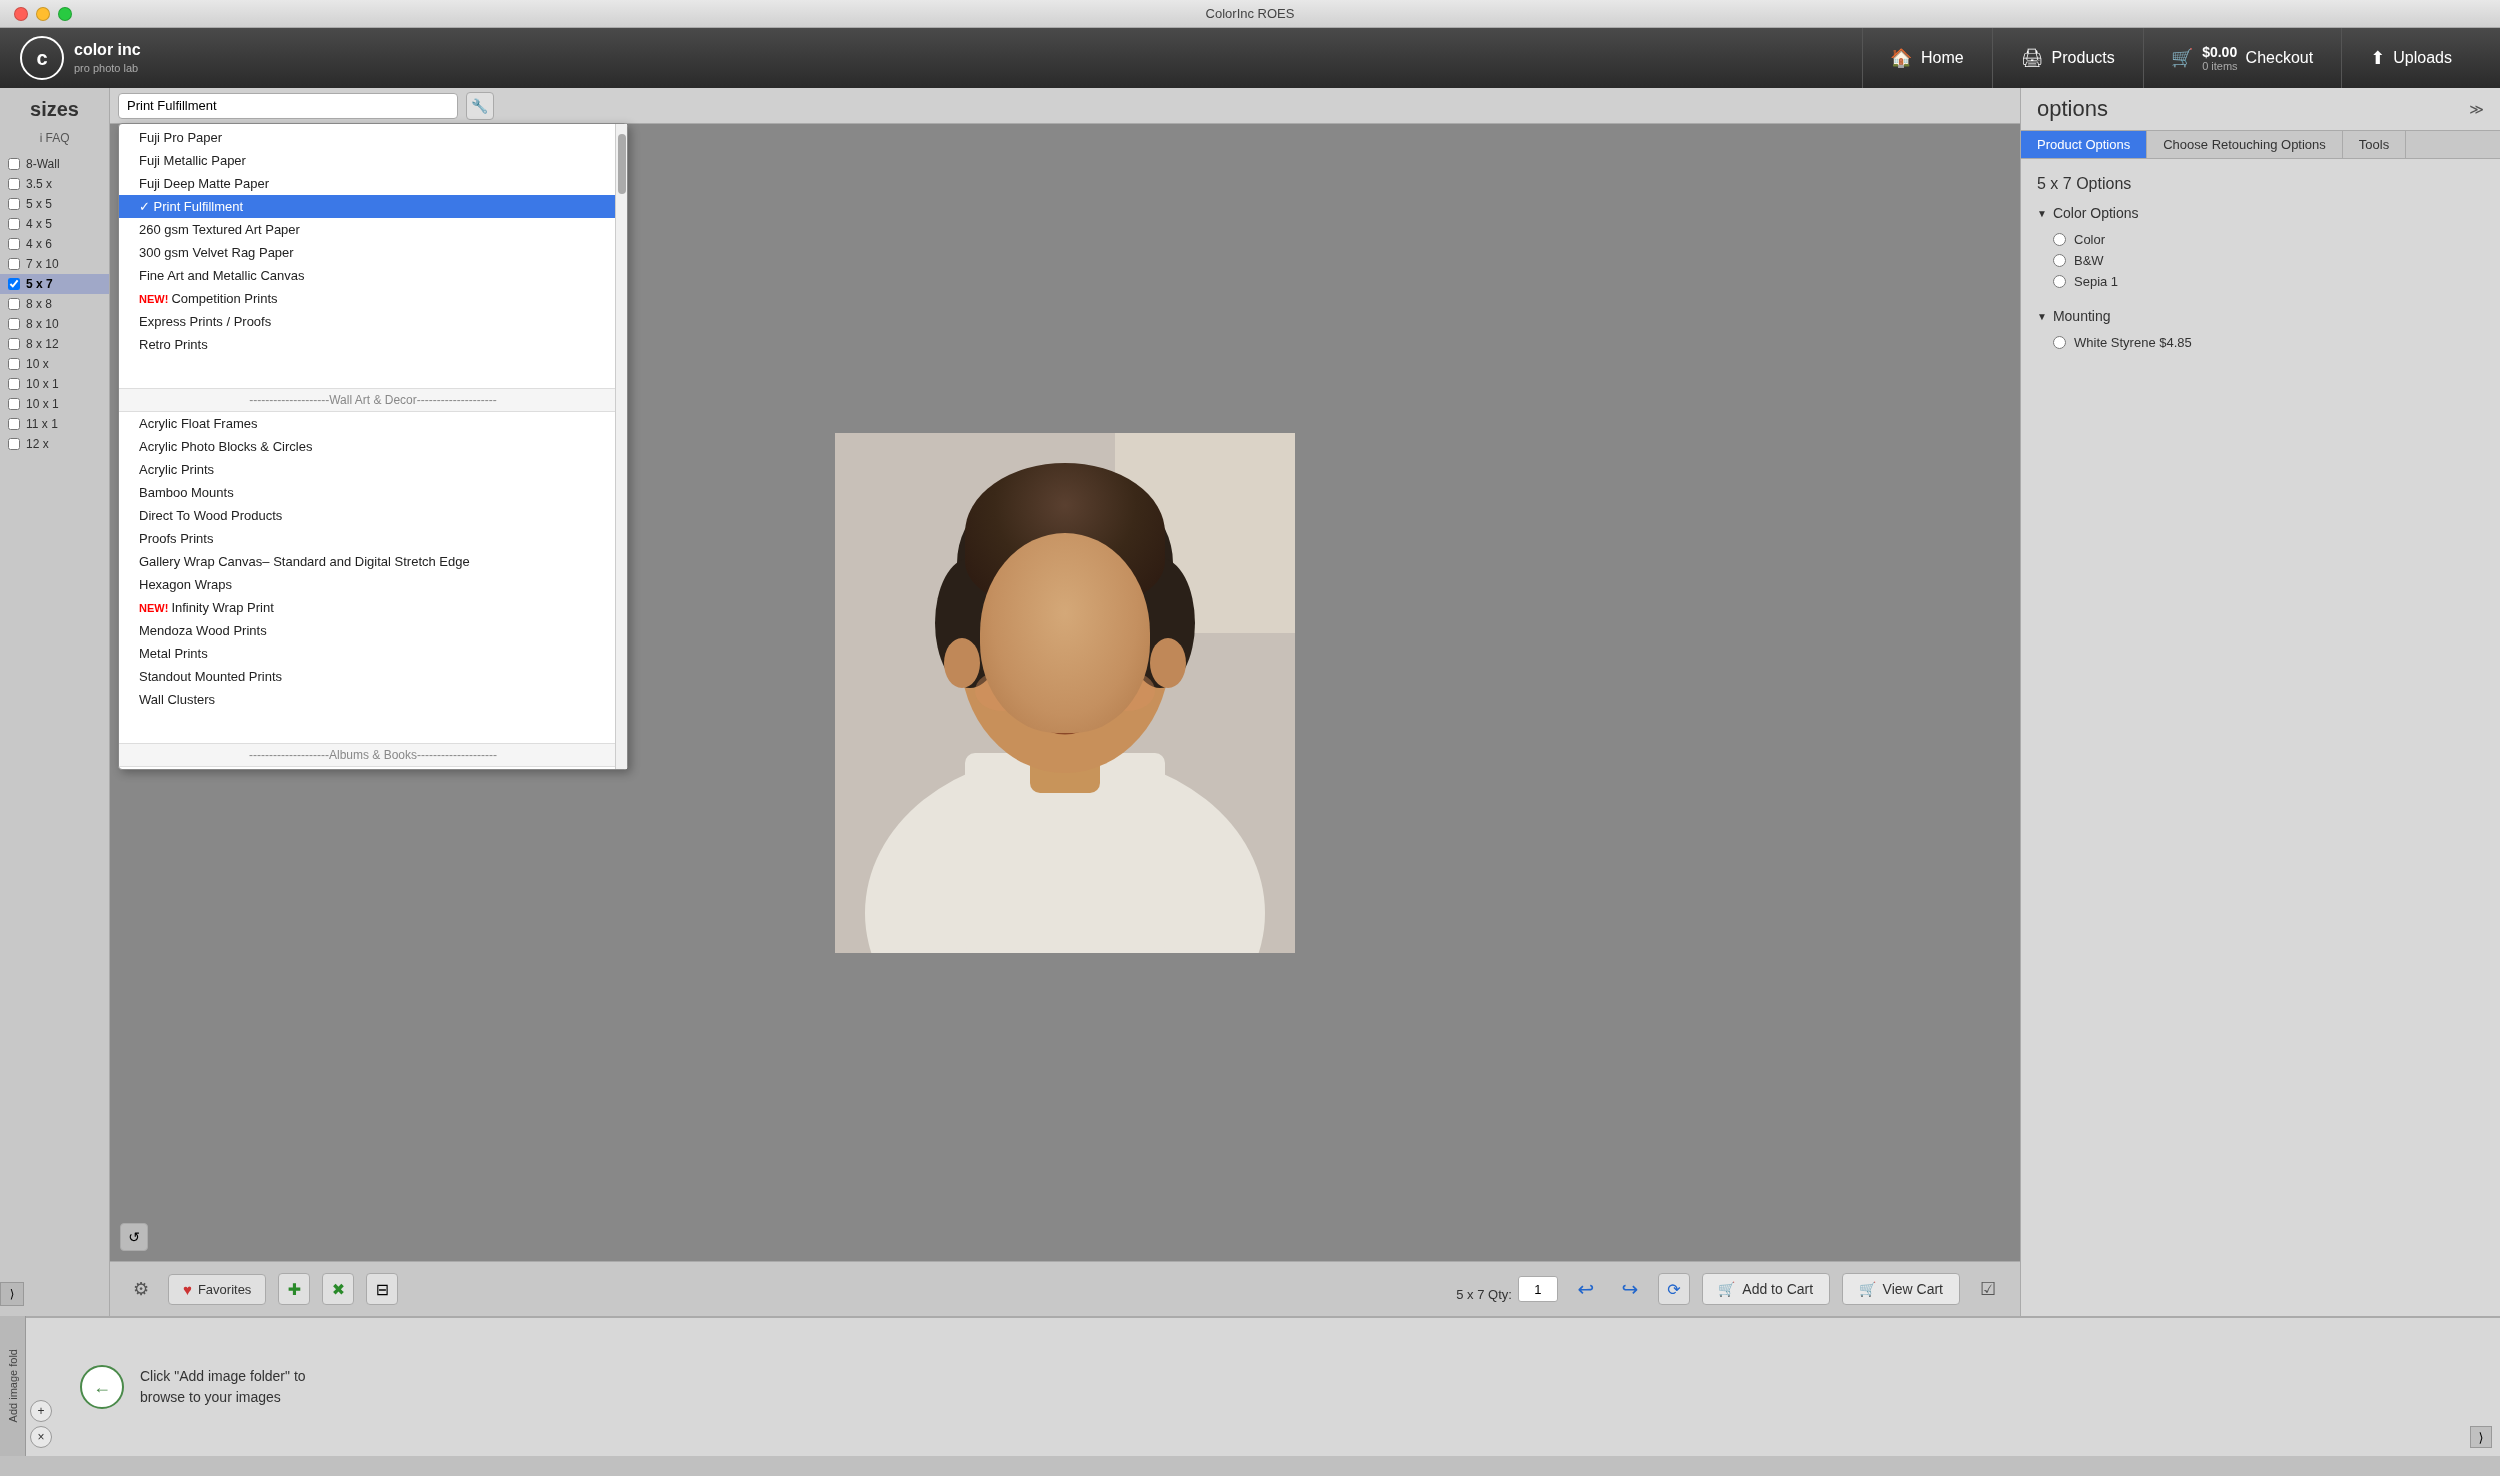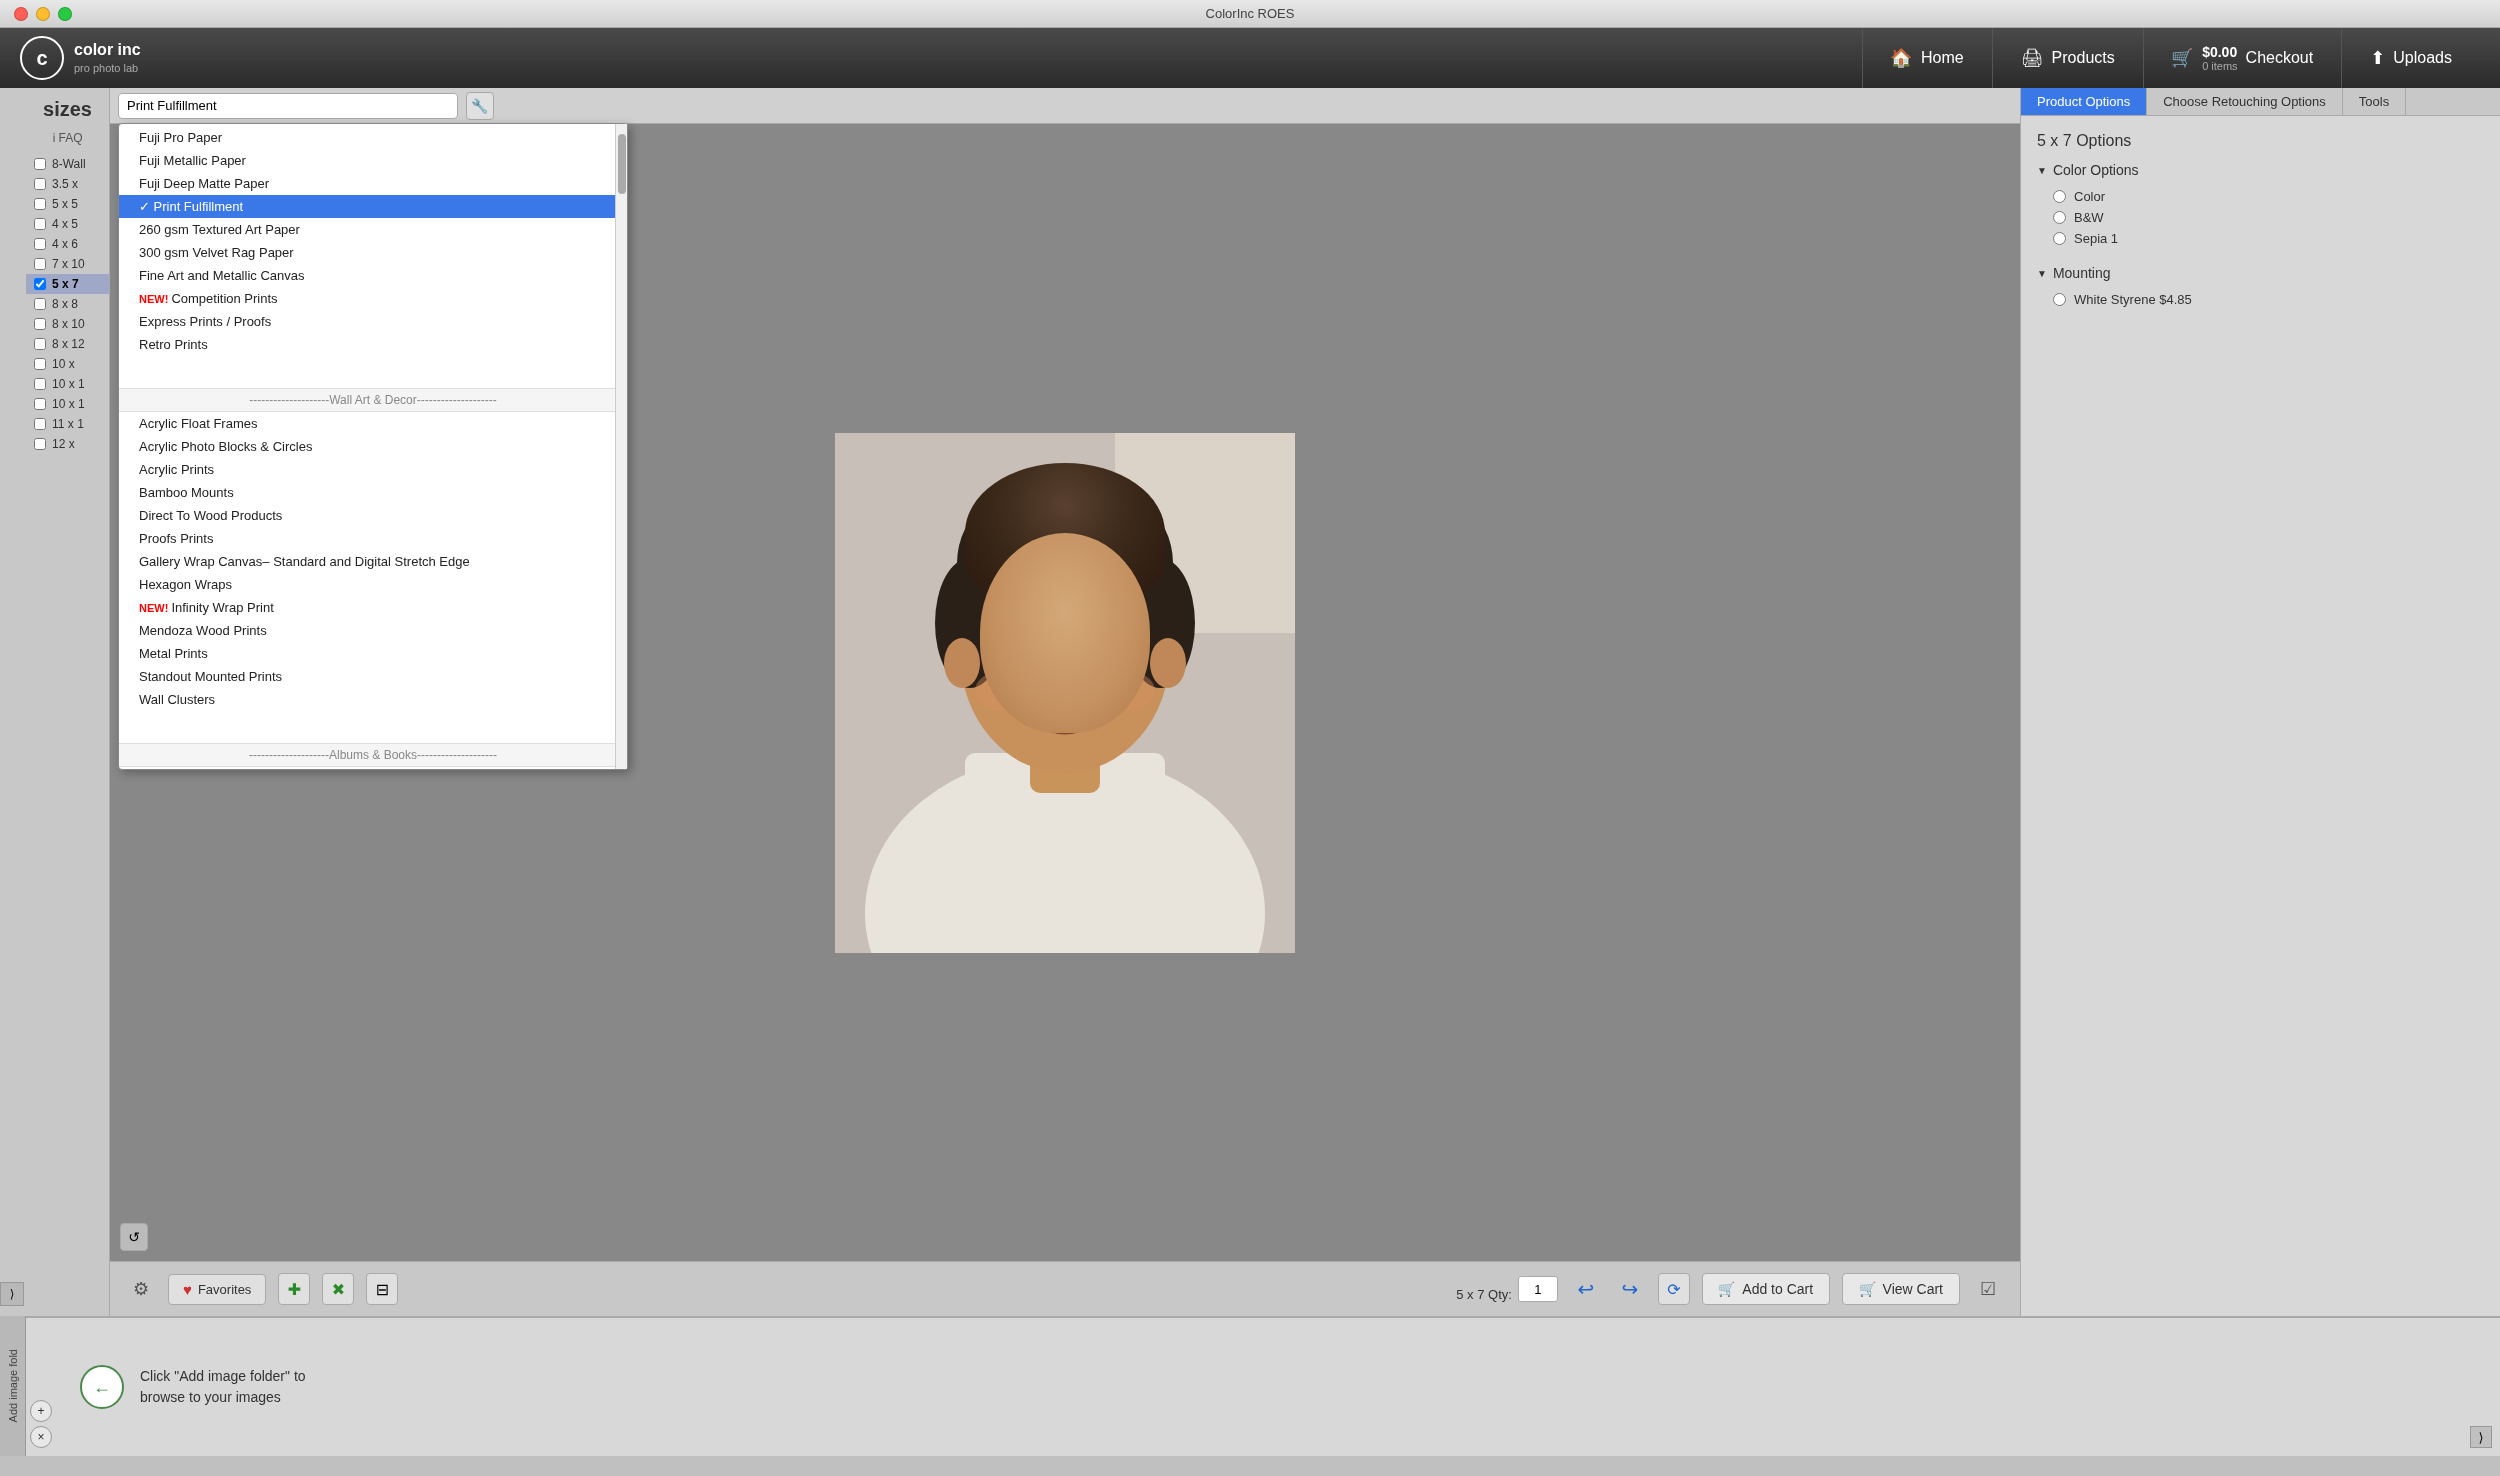--- a/index.html
+++ b/index.html
@@ -110,21 +110,20 @@
     
     .left-sidebar {
       width: 110px;
       background: #c8c8c8;
       border-right: 1px solid #aaa;
       display: flex;
       flex-direction: column;
       align-items: center;
       padding-top: 10px;
       position: relative;
-      padding-left: 26px;
     }
     .sizes-label {
       font-size: 20px;
       font-weight: bold;
       color: #333;
       margin-bottom: 8px;
     }
     .faq-btn {
       font-size: 12px;
       color: #555;
@@ -813,20 +812,24 @@
         <span>🛒</span>
         <span>View Cart</span>
       </div>
       <div class="checklist-btn">
         <span>☑</span>
       </div>
     </div>
   </div>
 
   <div class="right-panel">
+    <div class="panel-header">
+      <span class="panel-title">options</span>
+      <span class="panel-collapse-btn">≫</span>
+    </div>
     <div class="panel-tabs">
       <div class="panel-tab active">
         <span>Product Options</span>
       </div>
       <div class="panel-tab">
         <span>Choose Retouching Options</span>
       </div>
       <div class="panel-tab">
         <span>Tools</span>
       </div>

